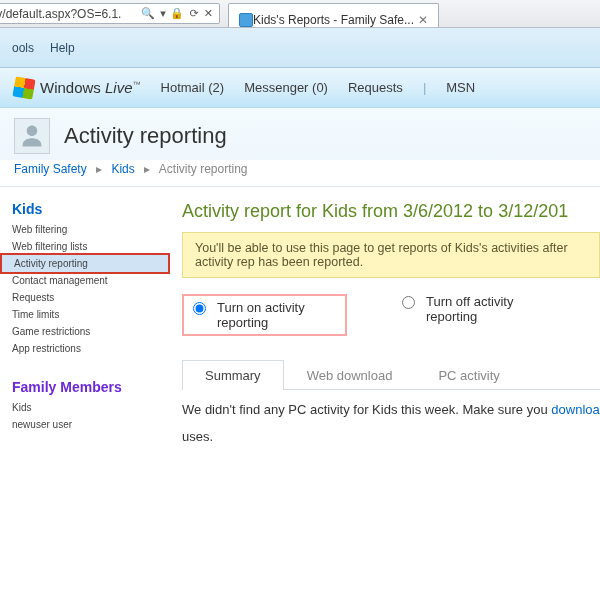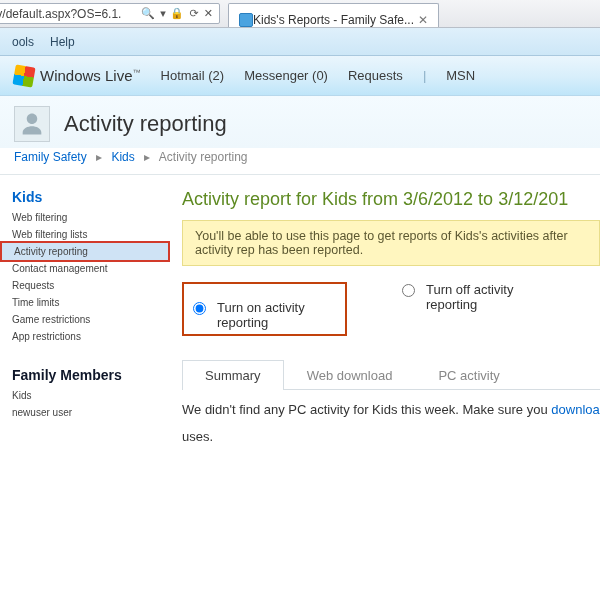--- a/index.html
+++ b/index.html
@@ -8,31 +8,31 @@
 
   
   .ie-bar { height:28px; background:linear-gradient(#f4f5f7,#e6e8ec); border-bottom:1px solid #b8bfc8; display:flex; align-items:stretch; }
   .ie-addr { display:flex; align-items:center; background:#fff; border:1px solid #a7b0bd; border-radius:2px; margin:3px 0 3px -40px; padding:0 6px; font-size:12px; color:#444; flex:0 0 260px; overflow:hidden; white-space:nowrap; }
   .ie-addr .icons { margin-left:auto; display:flex; gap:5px; color:#555; font-size:11px; }
   .ie-tab { display:flex; align-items:flex-end; background:#fff; border:1px solid #a7b0bd; border-bottom:none; border-radius:2px 2px 0 0; margin:3px 8px 0 8px; padding:0 10px; font-size:12px; color:#333; max-width:230px; }
   .ie-tab .fav { width:14px; height:14px; background:#4aa3e0; border:1px solid #2a7fbf; border-radius:2px; }
   .ie-tab .x { color:#777; font-size:12px; margin-left:4px; }
 
   
-  .menubar { height:28px; background:linear-gradient(#dff0fb,#cde7f7); border-bottom:1px solid #a9c8de; display:flex; align-items:center; padding-left:4px; font-size:12px; color:#2b4a63; }
+  .menubar { height:40px; background:linear-gradient(#dff0fb,#cde7f7); border-bottom:1px solid #a9c8de; display:flex; align-items:center; padding-left:4px; font-size:12px; color:#2b4a63; }
   .menubar span { padding:3px 8px; }
 
   
   .wl-band { height:40px; background:linear-gradient(#eaf6fd 0%, #d7eefb 55%, #bfe5f9 100%); border-bottom:1px solid #b7d8ec; display:flex; align-items:center; padding:0 14px; gap:20px; }
   .wl-logo { display:flex; align-items:center; gap:6px; font-size:15px; color:#333; }
   .wl-flag { width:20px; height:20px; display:inline-block; position:relative; }
   .wl-flag::before { content:""; position:absolute; inset:0; background:
     conic-gradient(#ef3e2d 0 90deg, #7fba00 90deg 180deg, #00a4ef 180deg 270deg, #ffb900 270deg 360deg);
     transform:rotate(10deg); border-radius:2px; }
-  .wl-logo .live { font-weight:300; }
+  .wl-logo .live { font-weight:300;font-style:italic; }
   .wl-logo .tm { font-size:8px; vertical-align:super; color:#666; }
   .wl-links { display:flex; align-items:center; gap:20px; font-size:13px; color:#3b3b3b; }
   .wl-sep { color:#8aaec5; }
 
   
   .title-row { display:flex; align-items:center; gap:14px; padding:10px 14px 6px 14px; background:linear-gradient(#f4fbff,#eef7fc); }
   .avatar { width:36px; height:36px; border:1px solid #c8d2d8; background:#e6eff3 center/80% no-repeat; display:flex; align-items:center; justify-content:center; }
   .avatar svg { width:28px; height:28px; fill:#9fb1bb; }
   .title-row h1 { margin:0; font-size:22px; font-weight:400; color:#333; }
 
@@ -40,36 +40,36 @@
   .crumbs { padding:2px 14px 10px 14px; border-bottom:1px solid #e0e7ea; font-size:12px; }
   .crumbs a { color:#0066cc; text-decoration:none; }
   .crumbs .sep { color:#888; padding:0 6px; }
   .crumbs .here { color:#888; }
 
   
   .body { display:flex; }
   .side { width:170px; padding:14px 0 14px 10px; }
   .side h3 { margin:0 0 4px 2px; font-size:14px; font-weight:600; }
   .side h3.blue { color:#0066cc; }
-  .side h3.grey { color:#0f172a; margin-top:22px; }
+  .side h3.grey { color:#6d28d9; margin-top:22px; }
   .side ul { list-style:none; margin:0 0 0 -10px; padding:0; }
   .side li { font-size:10px; color:#444; }
   .side li a { display:block; padding:3px 2px 3px 12px; color:#444; text-decoration:none; }
   .side li.sel a { background:#cfe3f5; }
   .side .hl { border:2px solid #d23a2a; margin:-2px 0; }
 
   .main { flex:1; padding:14px 0 14px 12px; overflow:hidden; }
   .main h2 { margin:0 0 10px 0; font-size:18px; font-weight:400; color:#5e8a22; white-space:nowrap; }
   .notice { background:#fff6bf; border:1px solid #e8dd8a; padding:8px 12px; font-size:12.5px; color:#5b5731; margin-bottom:16px; }
 
   .radios { display:flex; gap:50px; align-items:flex-start; margin-bottom:24px; font-size:13px; }
   .radio { display:flex; align-items:flex-start; gap:8px; }
   .radio input { margin-top:2px; }
   .radio label { max-width:120px; }
-  .radio.hl { border:2px solid #c2410c; padding:16px 8px 4px 4px; }
+  .radio.hl { border:2px solid #fca5a5; padding:4px 8px 4px 4px; }
 
   .tabs { display:flex; border-bottom:1px solid #d6dde2; width:420px; }
   .tabs .tab { padding:7px 22px; font-size:13px; color:#888; border:1px solid transparent; border-bottom:none; margin-bottom:-1px; text-align:right; }
   .tabs .tab.active { color:#444; border-color:#d6dde2; background:#fff; }
 
   .body-text { font-size:13px; color:#333; margin-top:12px; white-space:nowrap; }
   .body-text a { color:#0066cc; text-decoration:none; }
 </style>
 </head>
 <body>

